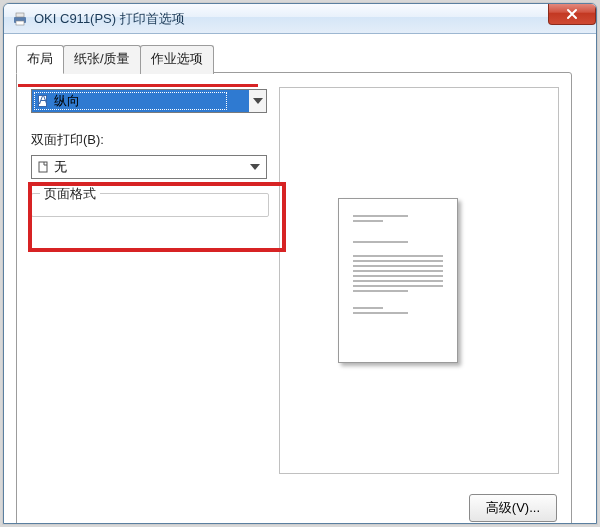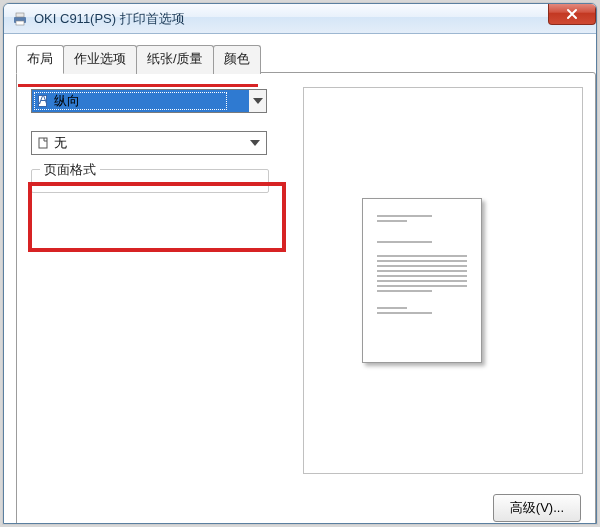--- a/index.html
+++ b/index.html
@@ -37,21 +37,21 @@
     border-top: none;
     border-radius: 0 0 4px 4px;
     display: flex;
     align-items: center;
     justify-content: center;
     color: #fff;
   }
 
   
   .client {
-    padding: 10px 0 0 12px;
+    padding: 10px 24px 0 12px;
     background: #fff;
     position: relative;
     height: calc(100% - 30px);
   }
 
   
   .tabs {
     display: flex;
     position: relative;
     z-index: 2;
@@ -247,23 +247,22 @@
     <div class="close-btn">
       <svg width="12" height="12" viewBox="0 0 12 12">
           <path d="M2 2 L10 10 M10 2 L2 10" stroke="#fff" stroke-width="2" stroke-linecap="round"></path>
         </svg>
     </div>
   </div>
 
   <div class="client">
     <div class="tabs">
       <div class="tab active">布局</div>
+      <div class="tab">纸张/质量</div>
       <div class="tab">作业选项</div>
-      <div class="tab">纸张/质量</div>
-      <div class="tab">颜色</div>
     </div>
 
     <div class="tab-underline-red"></div>
 
     <div class="tab-panel">
 
       <div class="left-col">
 
         <div class="field">
           <div class="orientation-row">
@@ -276,20 +275,21 @@
               </span>
               <span class="combo-text">纵向</span>
             </div>
             <div class="combo-outer-arrow">
               <span class="caret-down"></span>
             </div>
           </div>
         </div>
 
         <div class="field" style="margin-top:18px;">
+          <div class="field-label">双面打印(B):</div>
           <div class="combo" style="width:236px;">
             <span class="combo-icon">
               <svg viewBox="0 0 14 14">
                   <rect x="3" y="2" width="8" height="10" fill="#fff" stroke="#555" stroke-width="1"></rect>
                   <path d="M8 2 L8 5 L11 5" fill="none" stroke="#555" stroke-width="1"></path>
                 </svg>
             </span>
             <span class="combo-text">无</span>
             <div class="combo-arrow">
               <span class="caret-down"></span>

